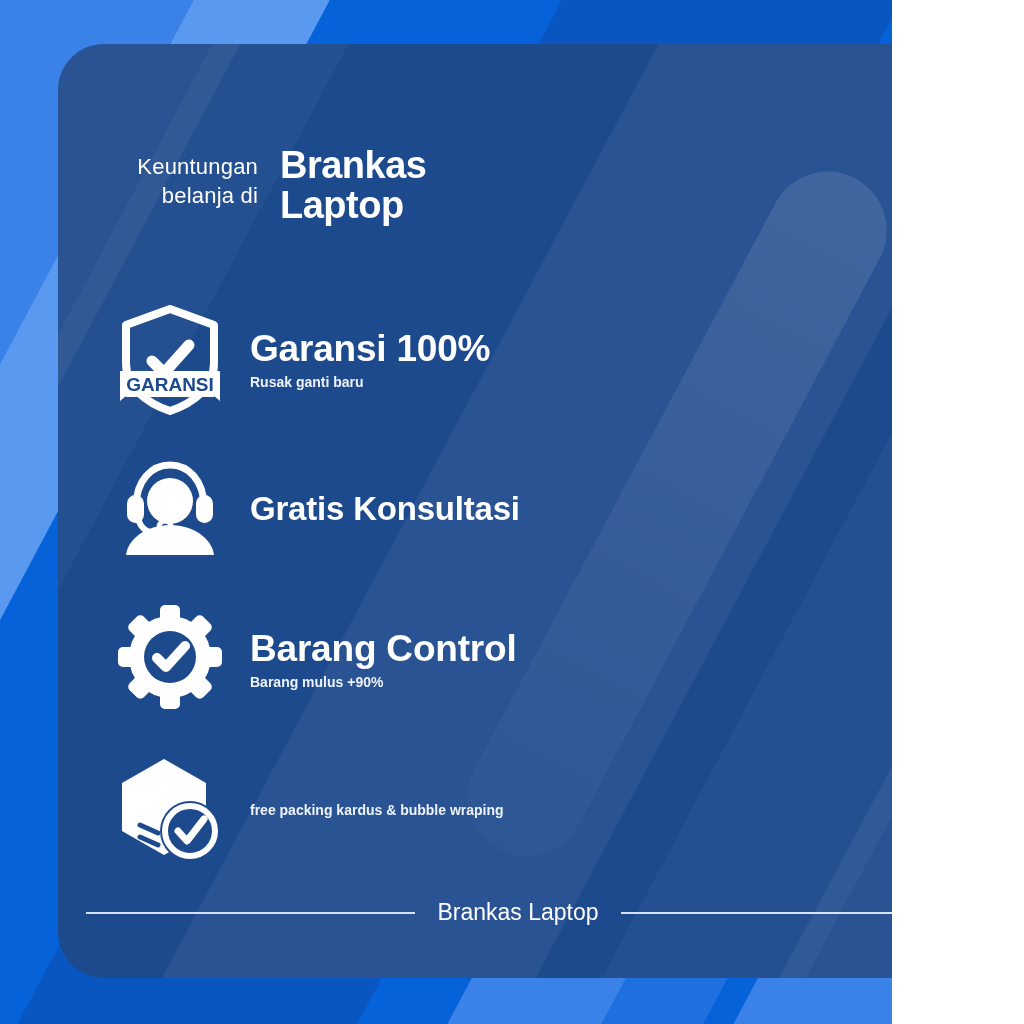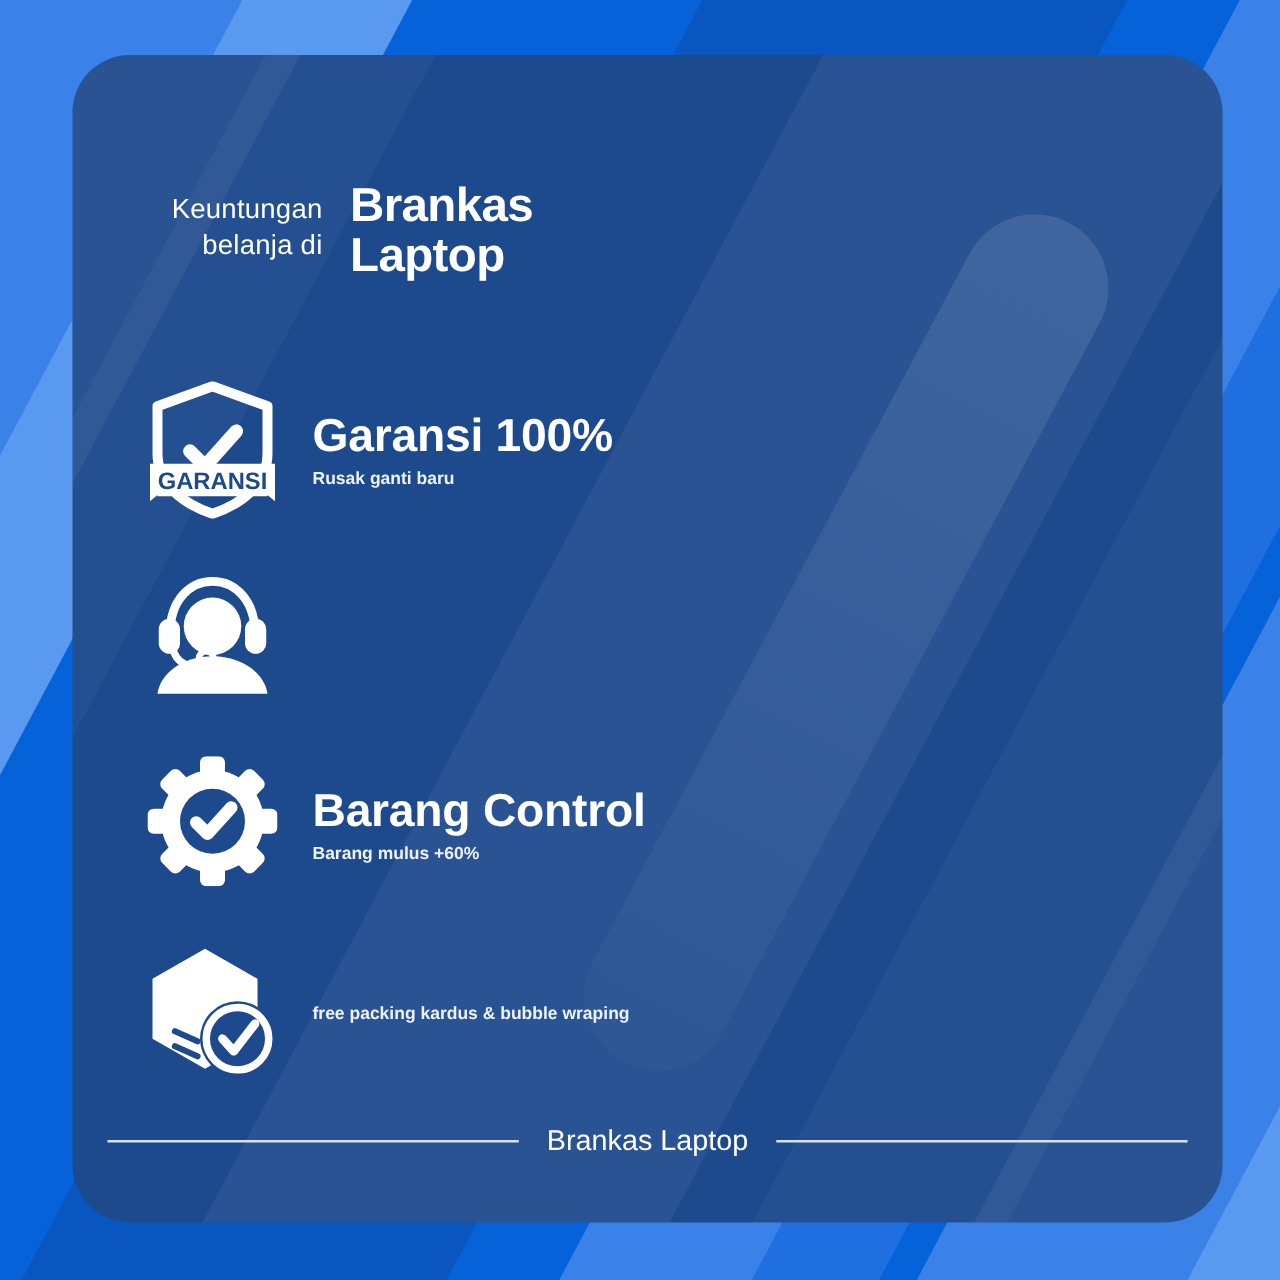--- a/index.html
+++ b/index.html
@@ -3,21 +3,21 @@
 <meta charset="utf-8">
 <title>Brankas Laptop Promo Card</title>
 <style>
   html, body {
     margin: 0;
     padding: 0;
     background: #ffffff;
   }
   #stage {
     position: relative;
-    width: 1024px;
+    width: 892px;
     height: 1024px;
     overflow: hidden;
     font-family: "Liberation Sans", sans-serif;
     background: #a16207;
   }
 
   
   .bg-layer {
     position: absolute;
     inset: 0;
@@ -245,20 +245,23 @@
               <rect x="78" y="40" width="17" height="28" rx="8.5" fill="#ffffff"></rect>
 
               <circle cx="52" cy="46" r="23" fill="#ffffff"></circle>
 
               <path d="M20 62 C22 76 34 80 44 77" fill="none" stroke="#ffffff" stroke-width="6" stroke-linecap="round"></path>
               <circle cx="47" cy="72" r="6" fill="none" stroke="#ffffff" stroke-width="5"></circle>
 
               <path d="M52 70 C76 70 94 84 96 100 L8 100 C10 84 28 70 52 70 Z" fill="#ffffff"></path>
             </svg>
           </div>
+          <div class="feature-text">
+            <div class="feature-title">Gratis Konsultasi</div>
+          </div>
         </div>
 
         <div class="feature">
           <div class="feature-icon">
             <svg width="104" height="104" viewBox="0 0 104 104" aria-hidden="true">
               <g fill="#ffffff">
 
                 <rect x="42" y="0" width="20" height="22" rx="5"></rect>
                 <rect x="42" y="82" width="20" height="22" rx="5"></rect>
                 <rect x="0" y="42" width="22" height="20" rx="5"></rect>
@@ -273,21 +276,21 @@
 
               <circle cx="52" cy="52" r="26" fill="#1d4a8d"></circle>
 
               <circle cx="52" cy="52" r="26" fill="none" stroke="#ffffff" stroke-width="0"></circle>
 
               <path d="M39 53 L48 62 L67 41" fill="none" stroke="#ffffff" stroke-width="10" stroke-linecap="round" stroke-linejoin="round"></path>
             </svg>
           </div>
           <div class="feature-text">
             <div class="feature-title">Barang Control</div>
-            <div class="feature-sub">Barang mulus +60%</div>
+            <div class="feature-sub">Barang mulus +90%</div>
           </div>
         </div>
 
         <div class="feature">
           <div class="feature-icon">
             <svg width="104" height="104" viewBox="0 0 104 104" aria-hidden="true">
 
               <path d="M46 4 L88 28 V76 L46 100 L4 76 V28 Z" fill="#ffffff"></path>
 
               <path d="M22 70 L40 78" stroke="#1d4a8d" stroke-width="5" stroke-linecap="round"></path>

